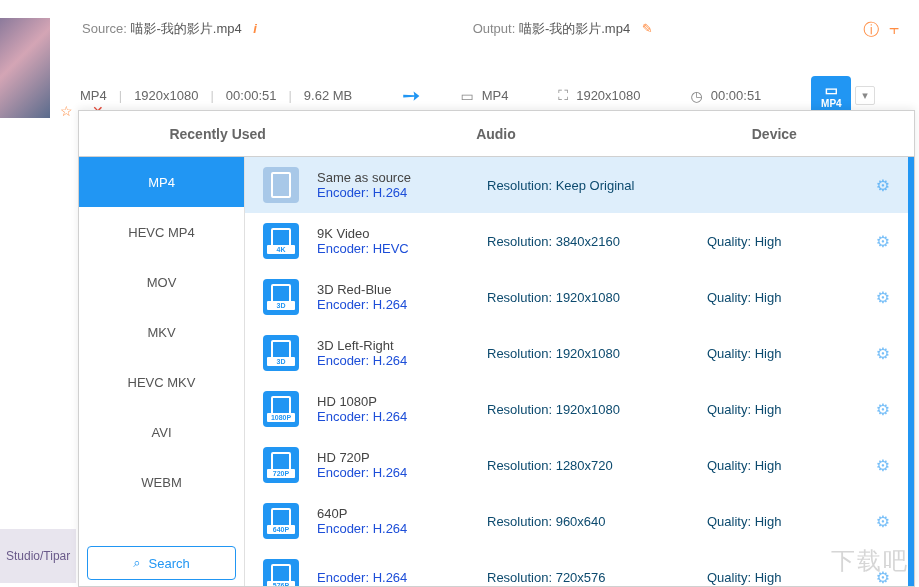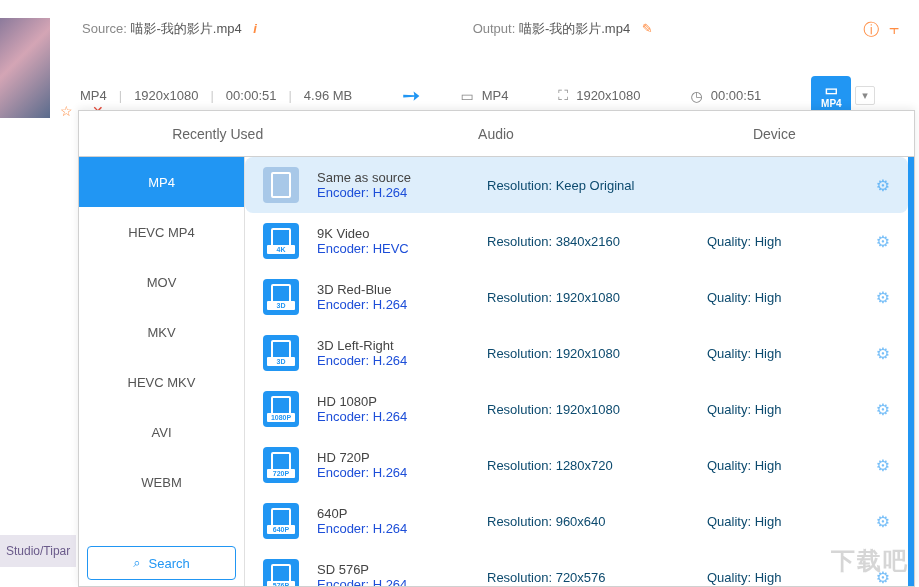--- a/index.html
+++ b/index.html
@@ -27,49 +27,49 @@
 .format-dropdown { background: #fff; border: 1px solid #ddd; padding: 2px 6px; border-radius: 2px; cursor: pointer; font-size: 11px; color: #888; }
 .star-icon { color: #ff8c42; margin-left: -5px; font-size: 14px; }
 .x-icon { color: #e74c3c; margin-left: 15px; font-size: 14px; }
 
 .selects-row { display: flex; padding: 0 20px 10px 420px; gap: 15px; }
 .select-box { border: 1px solid #ccc; padding: 4px 10px; font-size: 13px; color: #555; display: flex; justify-content: space-between; align-items: center; width: 170px; cursor: pointer; background: #fff; }
 .select-box .chev { color: #2196f3; font-size: 10px; }
 
 .panel { position: absolute; left: 78px; top: 110px; right: 4px; bottom: 0; background: #fff; border: 1px solid #d0d0d0; box-shadow: 0 -2px 8px rgba(0,0,0,0.08); }
 .tabs { display: flex; height: 46px; border-bottom: 1px solid #d0d0d0; }
-.tab { flex: 1; display: flex; align-items: center; justify-content: center; font-size: 14px; color: #666; cursor: pointer; position: relative; }
+.tab { flex: 1; display: flex; align-items: center; justify-content: center; font-size: 14px; color: #666; cursor: pointer; position: relative; font-weight: bold; }
 .tab.active { color: #2196f3; border: 1px solid #d0d0d0; border-bottom: 1px solid #fff; border-top-left-radius: 8px; border-top-right-radius: 8px; margin-bottom: -1px; background: #fff; }
 .tab:not(.active) { border-right: 1px solid transparent; }
 
 .panel-body { display: flex; height: calc(100% - 46px); }
 .sidebar { width: 166px; border-right: 1px solid #e0e0e0; overflow-y: auto; background: #fff; display: flex; flex-direction: column; }
 .sidebar-list { flex: 1; overflow-y: auto; }
 .sidebar-item { height: 50px; display: flex; align-items: center; justify-content: center; font-size: 13px; color: #555; cursor: pointer; }
 .sidebar-item.active { background: #2196f3; color: #fff; }
 .search-btn { margin: 6px 8px; border: 1px solid #2196f3; color: #2196f3; background: #fff; height: 34px; border-radius: 4px; display: flex; align-items: center; justify-content: center; gap: 8px; font-size: 13px; cursor: pointer; }
 
 .content { flex: 1; overflow-y: auto; border-right: 6px solid #2196f3; }
-.profile-row { display: flex; align-items: center; padding: 10px 18px; gap: 18px; cursor: pointer; border-radius: 8px; }
+.profile-row { display: flex; align-items: center; padding: 10px 18px; gap: 18px; cursor: pointer; }
 .profile-row.selected { background: #deeefb; }
 .profile-icon { width: 36px; height: 36px; background: #2196f3; border-radius: 4px; display: flex; align-items: center; justify-content: center; color: #fff; font-size: 9px; font-weight: bold; flex-shrink: 0; }
 .profile-icon.selected-icon { background: #a8c8e8; }
 .profile-icon .icon-inner { width: 20px; height: 26px; border: 2px solid #fff; border-radius: 2px; position: relative; }
 .profile-icon .icon-label { position: absolute; bottom: -2px; left: -6px; right: -6px; background: #fff; color: #2196f3; font-size: 7px; text-align: center; padding: 1px 0; border-radius: 1px; font-weight: bold; }
 .profile-info { display: flex; flex: 1; align-items: center; }
 .profile-col1 { width: 170px; }
 .profile-col2 { width: 220px; }
 .profile-col3 { flex: 1; }
 .profile-title { font-size: 13px; color: #444; }
 .profile-sub { font-size: 13px; color: #1d4ed8; }
 .profile-meta { font-size: 13px; color: #0c4a6e; }
 .gear { color: #2196f3; opacity: 0.6; cursor: pointer; font-size: 16px; flex-shrink: 0; }
 
-.bottom-strip { position: absolute; left: 0; bottom: 20px; font-size: 12px; color: #6a5a8a; background: rgba(180,170,200,0.3); padding: 9px 6px; }
-.watermark { position: absolute; right: 10px; bottom: 10px; font-size: 24px; color: rgba(120,120,120,0.3); font-weight: bold; pointer-events: none; letter-spacing: 2px; }
+.bottom-strip { position: absolute; left: 0; bottom: 4px; font-size: 12px; color: #6a5a8a; background: rgba(180,170,200,0.3); padding: 20px 6px; }
+.watermark { position: absolute; right: 10px; bottom: 10px; font-size: 24px; color: rgba(120,120,120,0.3); font-weight: normal; pointer-events: none; letter-spacing: 2px; }
 </style>
 </head>
 <body>
 
 <div class="thumbnail"></div>
 
 <div class="header-row">
   <div class="source-col">
     <span class="label">Source:</span>
     <span class="filename">喵影-我的影片.mp4</span>
@@ -87,21 +87,21 @@
 </div>
 
 <div class="info-row">
   <div class="info-left">
     <span>MP4</span>
     <span class="divider">|</span>
     <span>1920x1080</span>
     <span class="divider">|</span>
     <span>00:00:51</span>
     <span class="divider">|</span>
-    <span>4.96 MB</span>
+    <span>9.62 MB</span>
   </div>
   <span class="arrow-icon">➙</span>
   <div class="info-right">
     <div class="meta-item">
       <span class="meta-icon">▭</span>
       <span>MP4</span>
     </div>
     <div class="meta-item">
       <span class="meta-icon">⛶</span>
       <span>1920x1080</span>
@@ -269,21 +269,20 @@
           <div class="gear">⚙</div>
         </div>
         <div class="profile-row">
           <div class="profile-icon">
             <div class="icon-inner">
               <div class="icon-label">576P</div>
             </div>
           </div>
           <div class="profile-info">
             <div class="profile-col1">
-              <div class="profile-title">SD 576P</div>
               <div class="profile-sub">Encoder: H.264</div>
             </div>
             <div class="profile-col2 profile-meta">Resolution: 720x576</div>
             <div class="profile-col3 profile-meta">Quality: High</div>
           </div>
           <div class="gear">⚙</div>
         </div>
       </div>
   </div>
 </div>

